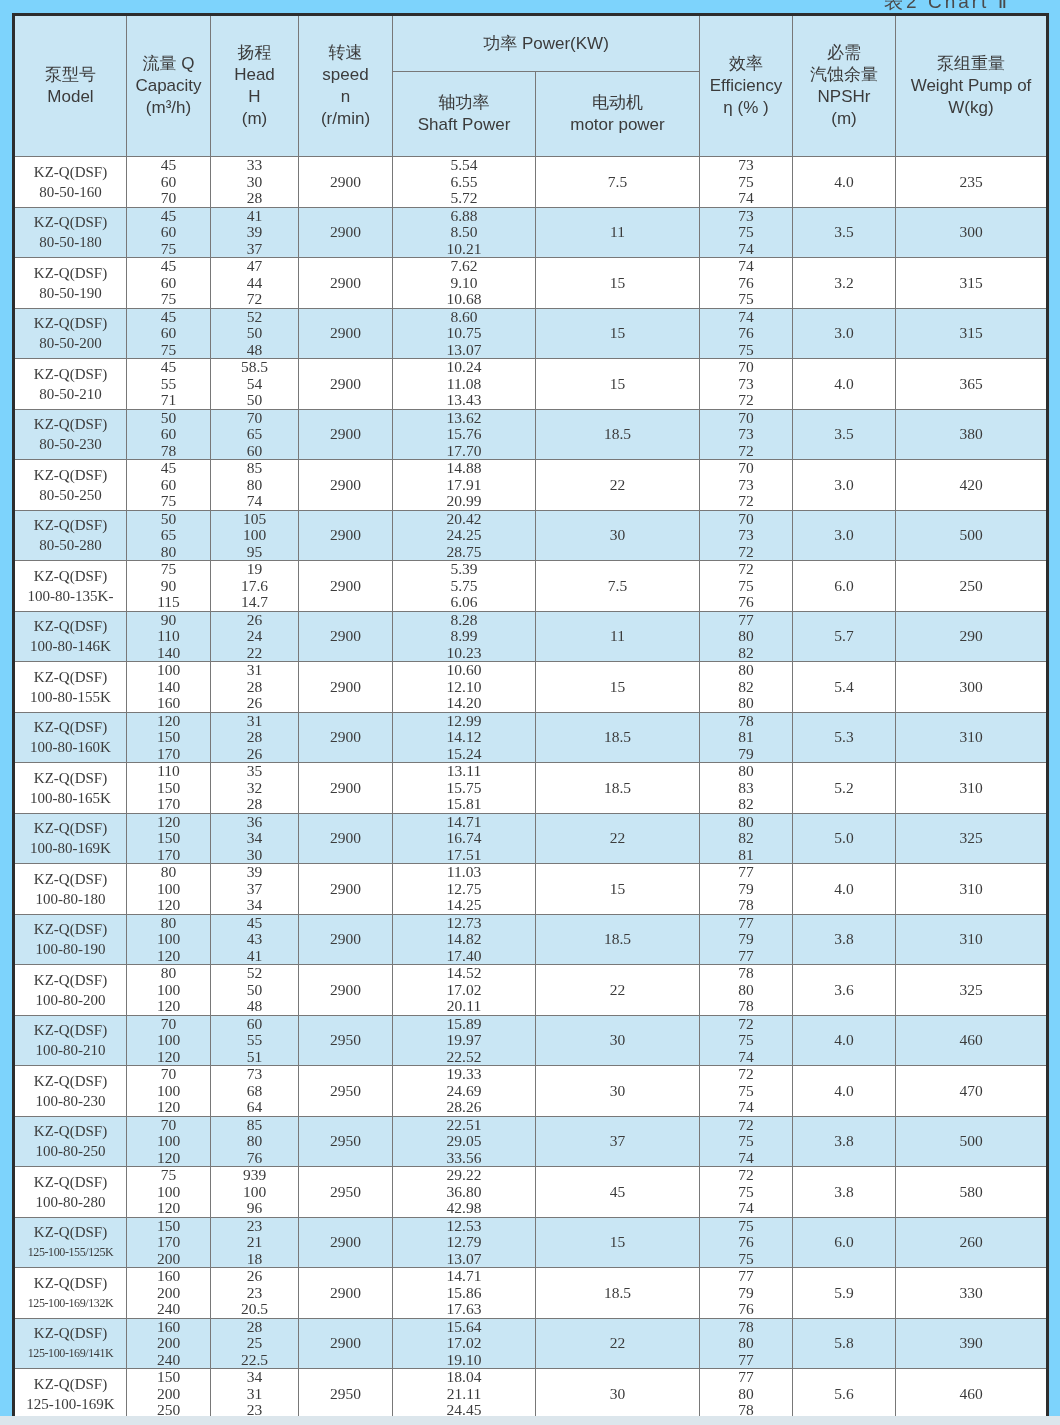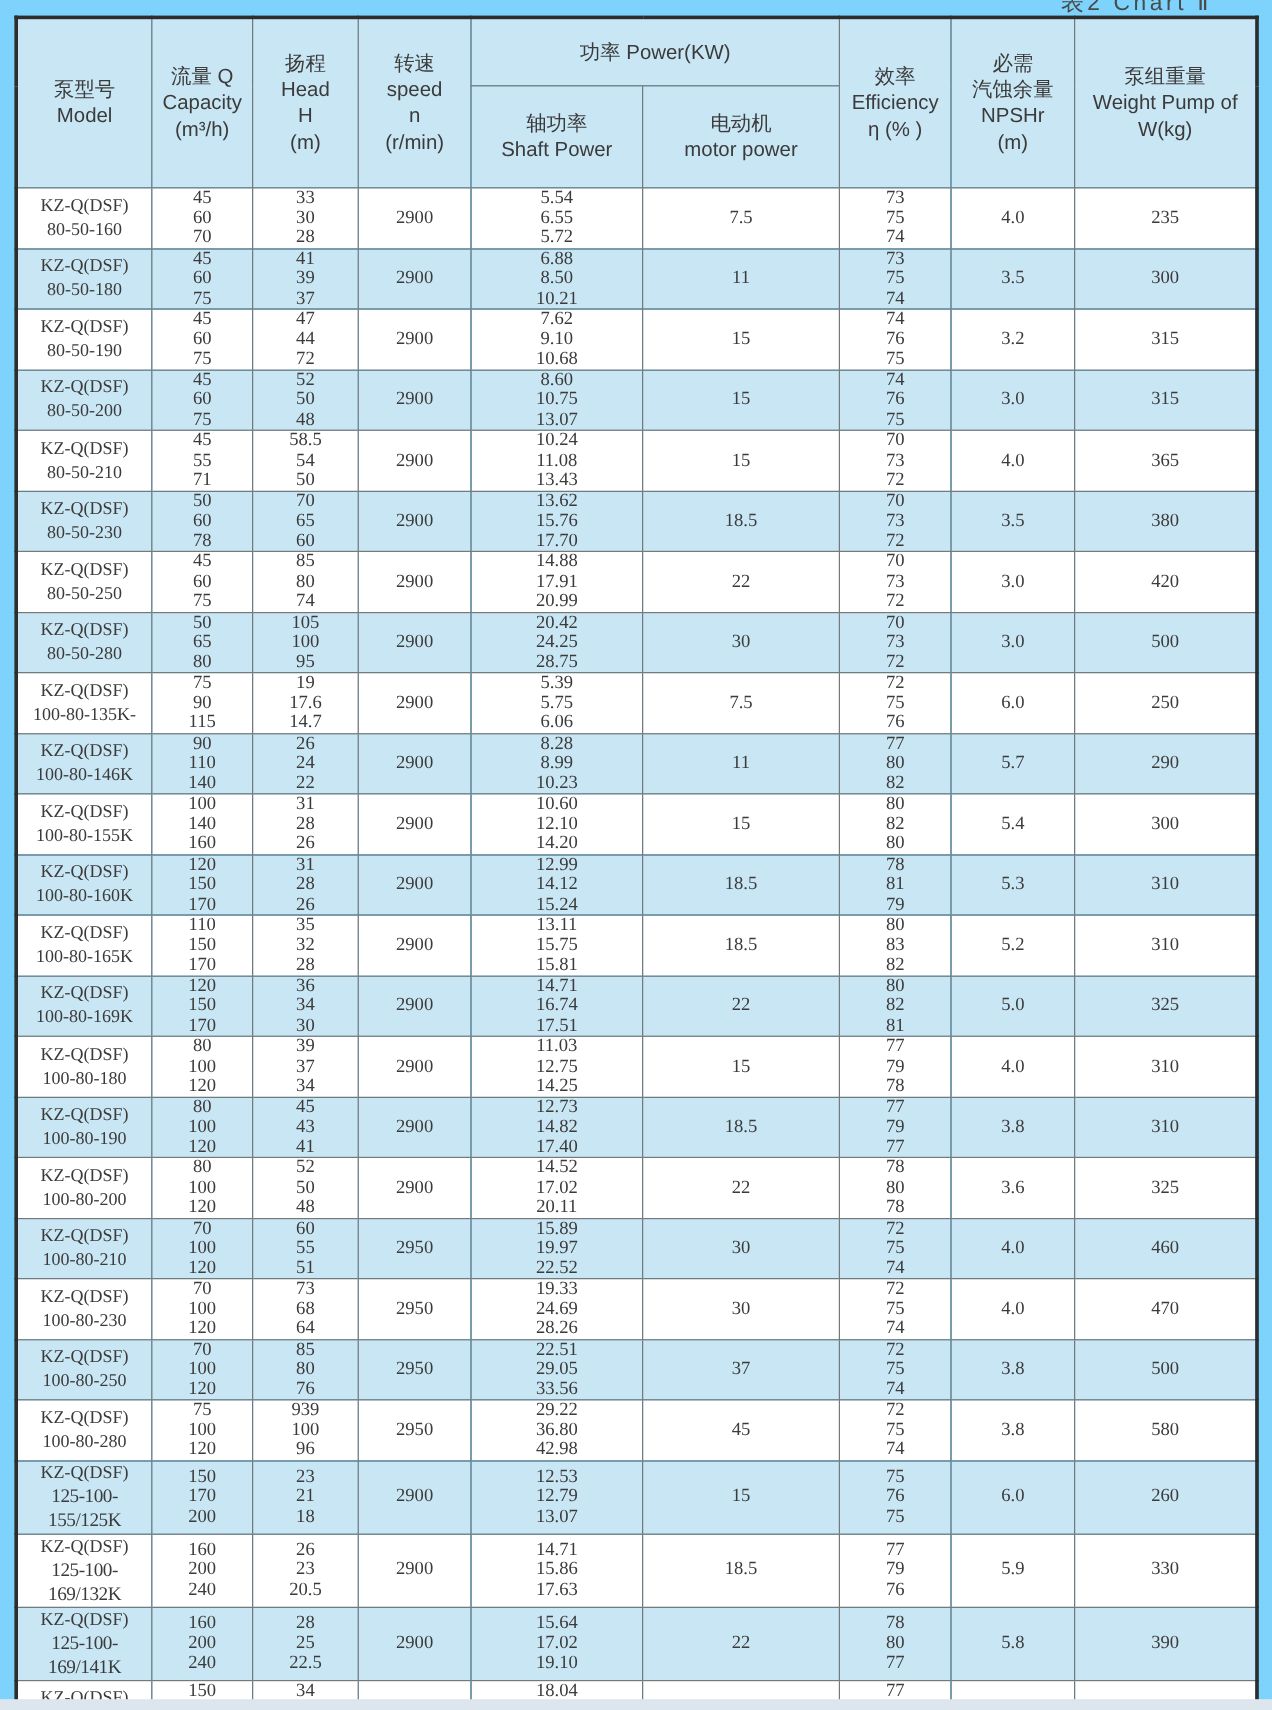--- a/index.html
+++ b/index.html
@@ -27,21 +27,21 @@
   thead th{
     background:#c9e6f4;font-weight:normal;
     font-size:17px;line-height:22px;
   }
   thead tr.h1{height:57px;}
   thead tr.h2{height:85px;}
   tbody tr{height:50px;font-size:15.5px;line-height:16.5px;font-family:Liberation Serif, serif;}
   tbody tr:nth-child(odd) td{background:#ffffff;}
   tbody tr:nth-child(even) td{background:#c9e6f4;}
   td.model{font-size:15px;line-height:20px;}
-  td.model.small div:nth-child(2){font-size:16px;letter-spacing:-0.4px;}
+  td.model.small div:nth-child(2){font-size:12px;letter-spacing:-0.4px;}
   .bottom-strip{
     position:absolute;left:0;bottom:0;width:1060px;height:9px;
     background:#dce6ec;
   }
 </style>
 </head>
 <body>
 
 <div class="page">
 

